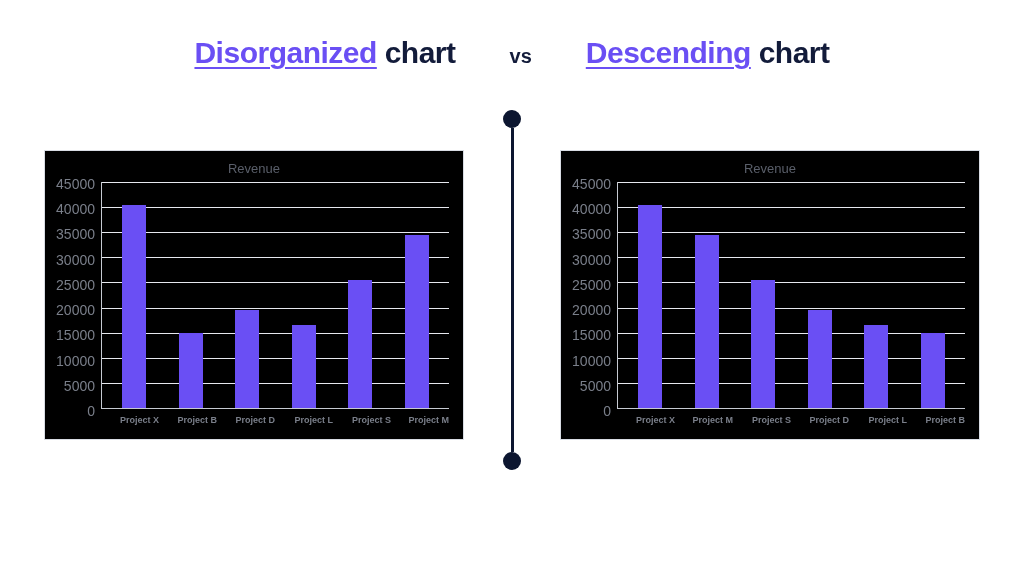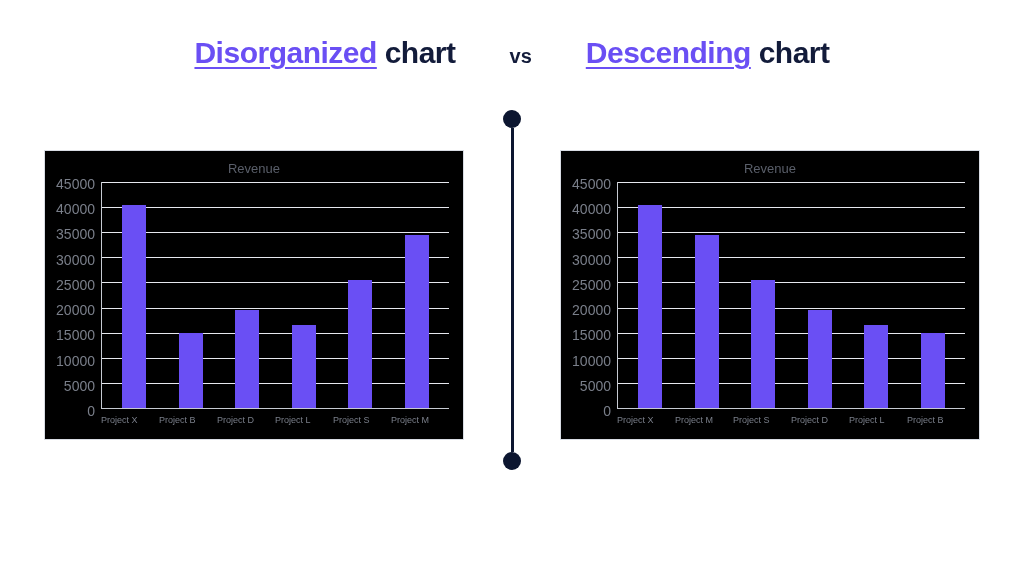--- a/index.html
+++ b/index.html
@@ -135,24 +135,25 @@
     width: 24px;
     background: #6a4ff4;
   }
   .x-axis {
     display: flex;
     padding-left: 42px;
     margin-top: 6px;
   }
   .x-axis .x-label {
     flex: 1 1 0;
-    text-align: left;
+    text-align: right;
     font-size: 9px;
     color: #7a7f8a;
     white-space: nowrap;
+    font-weight: bold;
   }
 </style>
 </head>
 <body>
 
 <div class="page">
 
   <div class="heading-row">
     <div class="heading-part">
       <span class="accent">Disorganized</span><span> chart</span>

